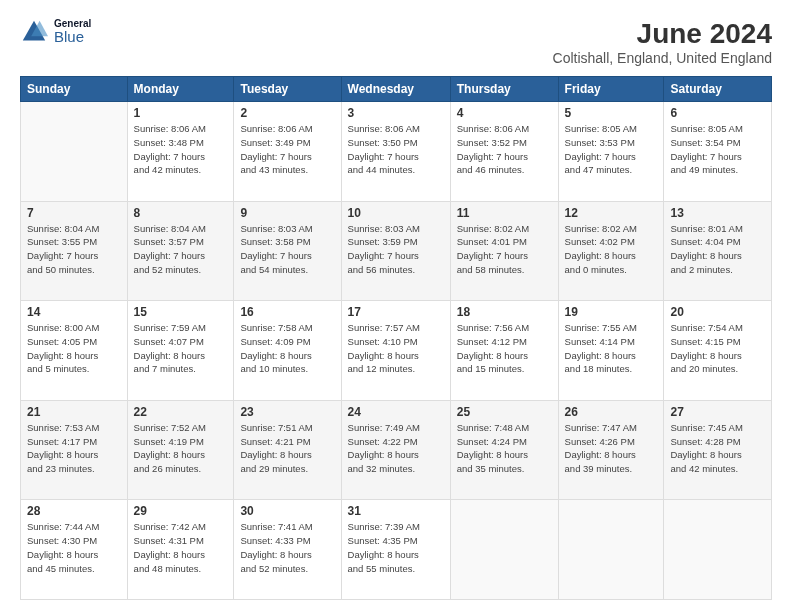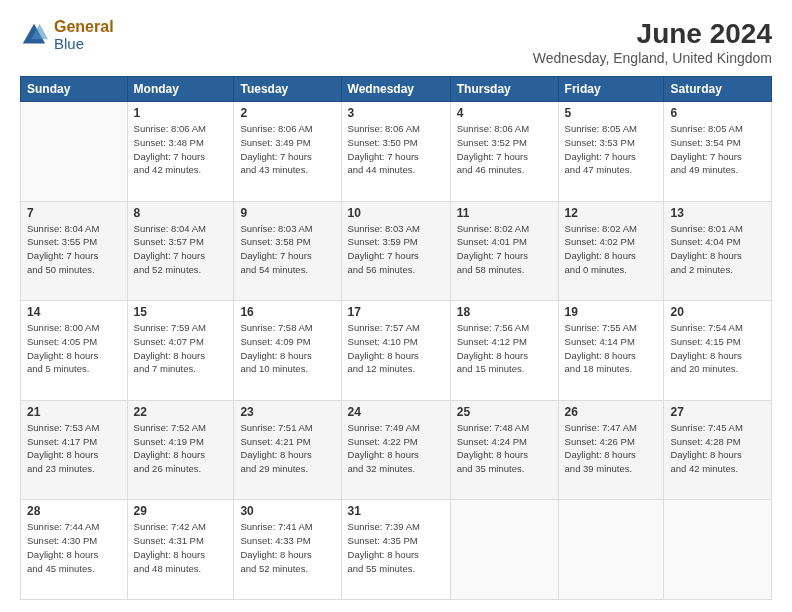--- a/index.html
+++ b/index.html
@@ -27,23 +27,23 @@
       display: flex;
       align-items: center;
       gap: 2px;
     }
     .logo-text {
       display: flex;
       flex-direction: column;
       line-height: 1.1;
     }
     .logo-general {
-      font-size: 16px;
-      font-weight: bold;
-      color: #a16207;
+      font-size: 10px;
+      font-weight: bold;
+      color: #0f172a;
     }
     .logo-blue {
       font-size: 15px;
       font-weight: normal;
       color: #2a6099;
     }
     .logo-icon {
       width: 28px;
       height: 28px;
       margin-right: 4px;
@@ -115,21 +115,21 @@
         <polygon points="20,4 36,32 4,32" fill="#2a6099"></polygon>
         <polygon points="28,4 40,26 16,26" fill="#4a90c4" opacity="0.6"></polygon>
       </svg>
       <div class="logo-text">
         <span class="logo-general">General</span>
         <span class="logo-blue">Blue</span>
       </div>
     </div>
     <div class="title-block">
       <div class="main-title">June 2024</div>
-      <div class="subtitle">Wednesday, England, United Kingdom</div>
+      <div class="subtitle">Coltishall, England, United England</div>
     </div>
   </div>
 
   <table class="calendar">
     <thead>
       <tr>
       <th>Sunday</th>
           <th>Monday</th>
           <th>Tuesday</th>
           <th>Wednesday</th>

